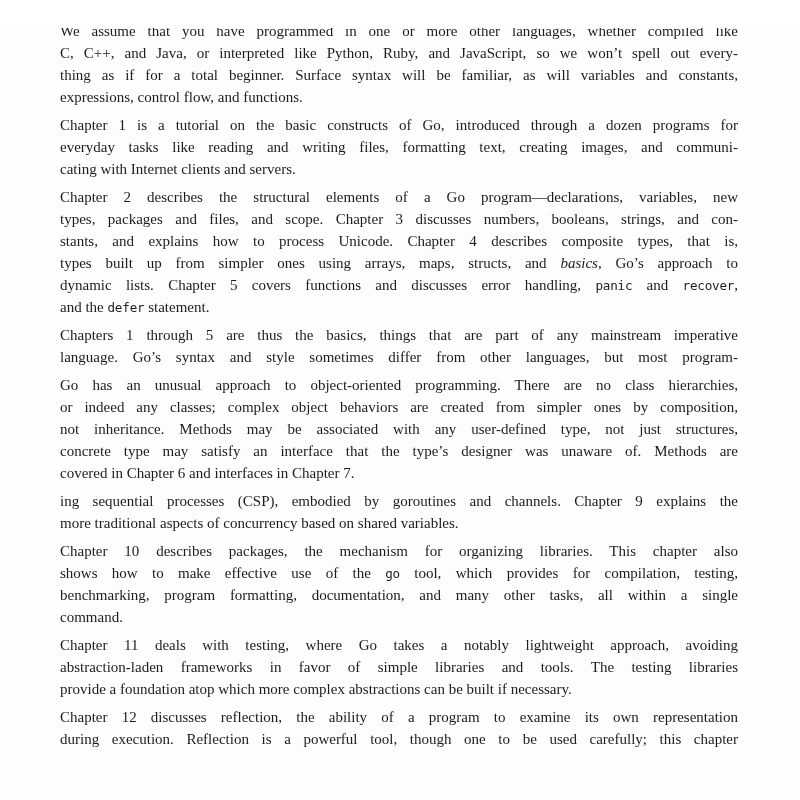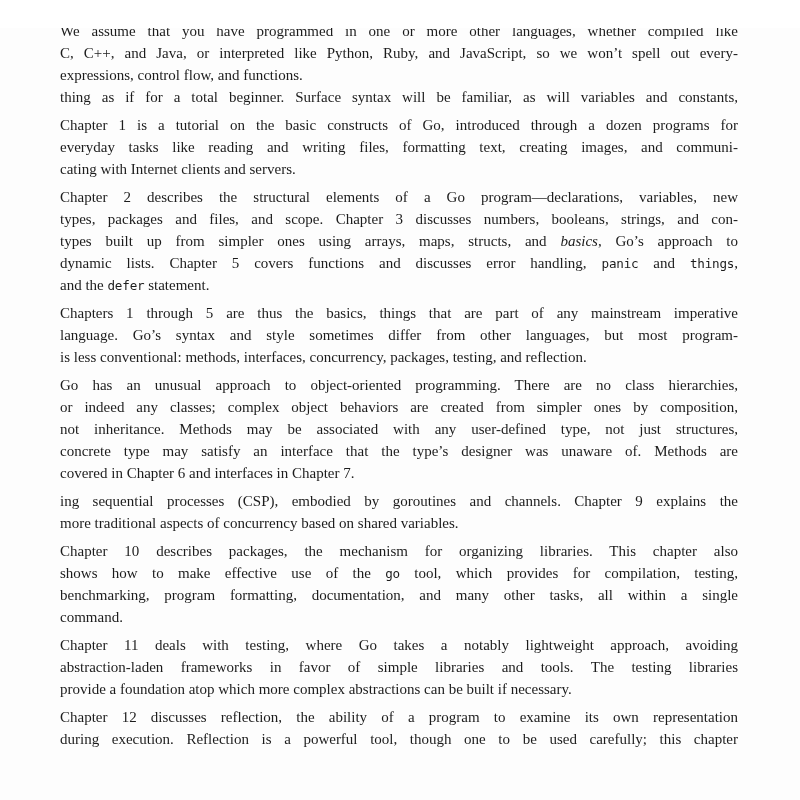--- a/index.html
+++ b/index.html
@@ -51,39 +51,39 @@
   }
 </style>
 </head>
 <body>
 
 <div class="page" style="background: rgb(253, 253, 253);">
   <div class="text-column" style="color: rgb(28, 28, 28);">
       <div class="paragraph">
         <div class="line"><span class="plain">We assume that you have programmed in one or more other languages, whether compiled like</span></div>
         <div class="line"><span class="plain">C, C++, and Java, or interpreted like Python, Ruby, and JavaScript, so we won’t spell out every-</span></div>
+        <div class="line"><span class="plain">thing as if for a total beginner. Surface syntax will be familiar, as will variables and constants,</span></div>
         <div class="line last"><span class="plain">expressions, control flow, and functions.</span></div>
-        <div class="line"><span class="plain">thing as if for a total beginner. Surface syntax will be familiar, as will variables and constants,</span></div>
       </div>
       <div class="paragraph">
         <div class="line"><span class="plain">Chapter 1 is a tutorial on the basic constructs of Go, introduced through a dozen programs for</span></div>
         <div class="line"><span class="plain">everyday tasks like reading and writing files, formatting text, creating images, and communi-</span></div>
         <div class="line last"><span class="plain">cating with Internet clients and servers.</span></div>
       </div>
       <div class="paragraph">
         <div class="line"><span class="plain">Chapter 2 describes the structural elements of a Go program—declarations, variables, new</span></div>
         <div class="line"><span class="plain">types, packages and files, and scope. Chapter 3 discusses numbers, booleans, strings, and con-</span></div>
+        <div class="line"><span class="plain">stants, and explains how to process Unicode. Chapter 4 describes composite types, that is,</span></div>
         <div class="line"><span class="plain">types built up from simpler ones using arrays, maps, structs, and </span><span class="italic">basics</span><span class="plain">, Go’s approach to</span></div>
-        <div class="line"><span class="plain">dynamic lists. Chapter 5 covers functions and discusses error handling, </span><span class="mono">panic</span><span class="plain"> and </span><span class="mono">things</span><span class="plain">,</span></div>
+        <div class="line"><span class="plain">dynamic lists. Chapter 5 covers functions and discusses error handling, </span><span class="mono">panic</span><span class="plain"> and </span><span class="mono">recover</span><span class="plain">,</span></div>
         <div class="line last"><span class="plain">and the </span><span class="mono">defer</span><span class="plain"> statement.</span></div>
       </div>
       <div class="paragraph">
         <div class="line"><span class="plain">Chapters 1 through 5 are thus the basics, things that are part of any mainstream imperative</span></div>
         <div class="line"><span class="plain">language. Go’s syntax and style sometimes differ from other languages, but most program-</span></div>
-        <div class="line last"><span class="plain">is less conventional: methods, interfaces, concurrency, packages, testing, and reflection.</span></div>
       </div>
       <div class="paragraph">
         <div class="line"><span class="plain">Go has an unusual approach to object-oriented programming. There are no class hierarchies,</span></div>
         <div class="line"><span class="plain">or indeed any classes; complex object behaviors are created from simpler ones by composition,</span></div>
         <div class="line"><span class="plain">not inheritance. Methods may be associated with any user-defined type, not just structures,</span></div>
         <div class="line"><span class="plain">concrete type may satisfy an interface that the type’s designer was unaware of. Methods are</span></div>
         <div class="line last"><span class="plain">covered in Chapter 6 and interfaces in Chapter 7.</span></div>
       </div>
       <div class="paragraph">
         <div class="line"><span class="plain">ing sequential processes (CSP), embodied by goroutines and channels. Chapter 9 explains the</span></div>

